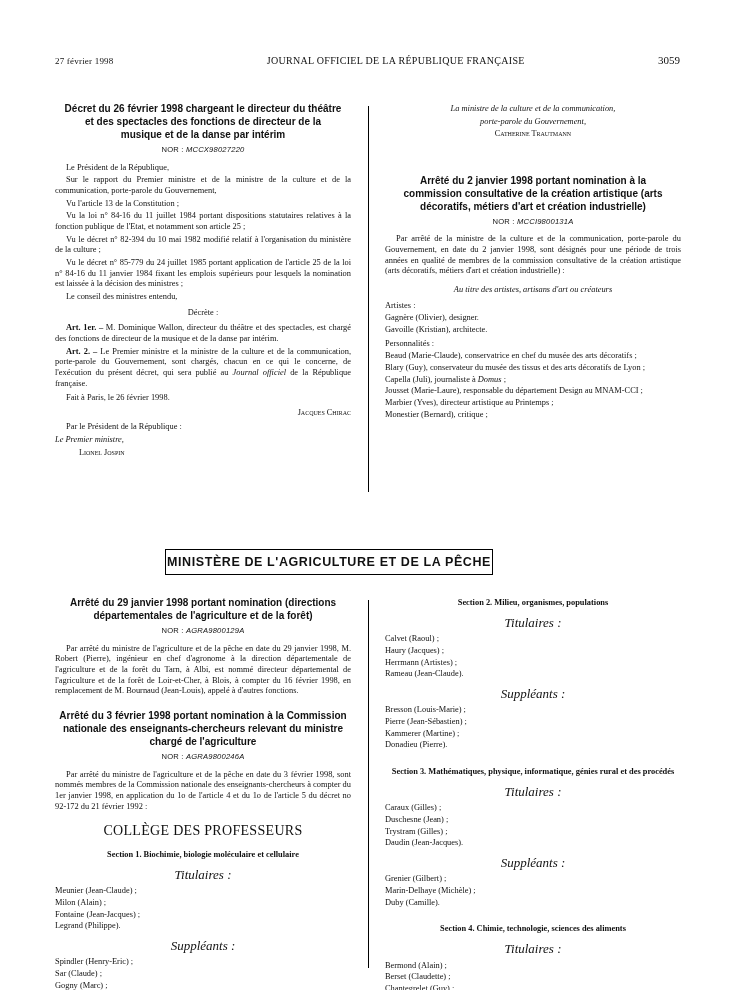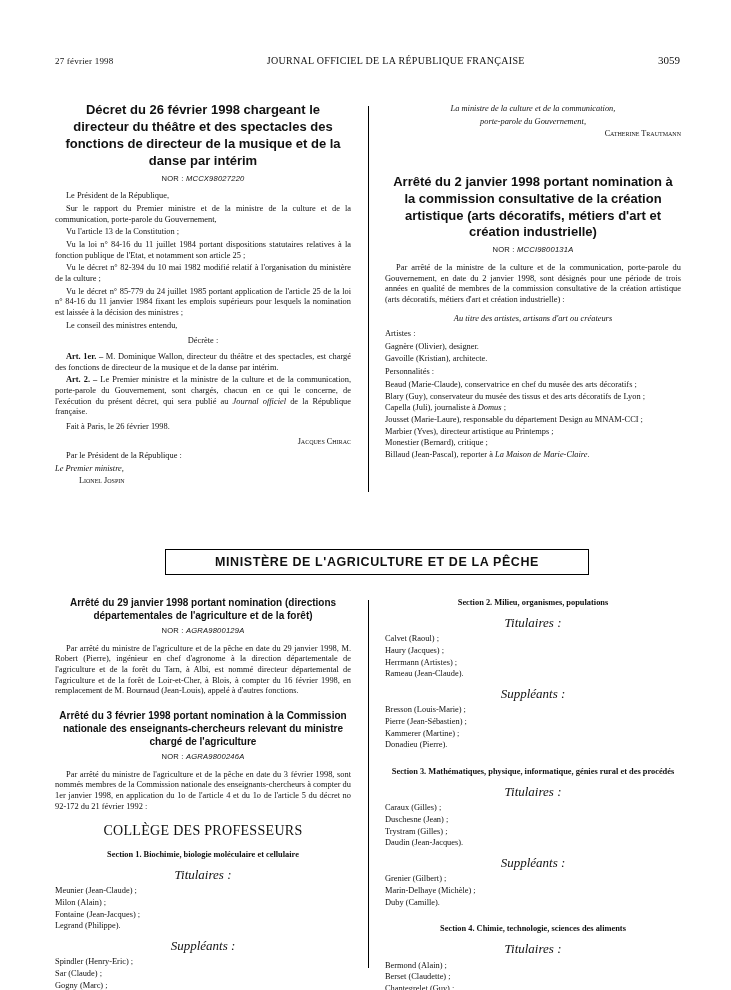--- a/index.html
+++ b/index.html
@@ -56,21 +56,21 @@
   .col.right { position: absolute; left: 330px; top: 0; }
 
   .rule-vert {
     position: absolute;
     width: 1px;
     background: #000;
   }
 
   h2.deckhead {
     font-family: "Liberation Sans", sans-serif;
-    font-size: 13px;
+    font-size: 10px;
     font-weight: bold;
     text-align: center;
     margin: 0 0 4px 0;
     line-height: 1.3;
     padding: 0 8px;
   }
   .nor {
     font-family: "Liberation Sans", sans-serif;
     font-size: 7.6px;
     text-align: center;
@@ -96,21 +96,21 @@
     font-style: italic;
     margin: 8px 0 5px 0;
     font-size: 8.4px;
   }
 
   
   .banner {
     position: absolute;
     left: 165px;
     top: 545px;
-    width: 424px;
+    width: 328px;
     height: 26px;
     border: 1px solid #000;
     box-sizing: border-box;
     display: flex;
     align-items: center;
     justify-content: center;
     text-align: right;
   }
   .banner span {
     font-family: "Liberation Sans", sans-serif;
@@ -180,21 +180,21 @@
       <p class="ind" style="margin-top:4px;">Fait à Paris, le 26 février 1998.</p>
       <div class="sig">Jacques Chirac</div>
       <p class="ind" style="margin-top:4px;">Par le Président de la République :</p>
       <p class="noind ital">Le Premier ministre,</p>
       <div class="sig" style="text-align:left; padding-left:24px; margin-top:2px;">Lionel Jospin</div>
     </div>
 
     <div class="col right">
       <p class="center ital" style="margin-top:2px;">La ministre de la culture et de la communication,</p>
       <p class="center ital">porte-parole du Gouvernement,</p>
-      <div class="sig" style="margin-top:2px;">Catherine Trautmann</div>
+      <div class="sig" style="text-align:center;margin-top:2px;">Catherine Trautmann</div>
 
       <div class="spacer10"></div>
 
       <h2 class="deckhead" style="margin-top:22px;">Arrêté du 2 janvier 1998 portant nomination à la commission consultative de la création artistique (arts décoratifs, métiers d'art et création industrielle)</h2>
       <div class="nor">
         <span>NOR :</span>
         <i>MCCI9800131A</i>
       </div>
       <p class="ind">Par arrêté de la ministre de la culture et de la communication, porte-parole du Gouvernement, en date du 2 janvier 1998, sont désignés pour une période de trois années en qualité de membres de la commission consultative de la création artistique (arts décoratifs, métiers d'art et création industrielle) :</p>
 
@@ -206,21 +206,20 @@
         <p>Gavoille (Kristian), architecte.</p>
       </div>
       <p class="noind" style="margin-top:3px;">Personnalités :</p>
       <div class="namelist">
         <p style="text-align:justify;">Beaud (Marie-Claude), conservatrice en chef du musée des arts décoratifs ;</p>
         <p style="text-align:justify;">Blary (Guy), conservateur du musée des tissus et des arts décoratifs de Lyon ;</p>
         <p>Capella (Juli), journaliste à <i>Domus</i> ;</p>
         <p style="text-align:justify;">Jousset (Marie-Laure), responsable du département Design au MNAM-CCI ;</p>
         <p>Marbier (Yves), directeur artistique au Printemps ;</p>
         <p>Monestier (Bernard), critique ;</p>
-        <p>Billaud (Jean-Pascal), reporter à <i>La Maison de Marie-Claire</i>.</p>
       </div>
     </div>
   </div>
 
   <div class="banner">
     <span>MINISTÈRE  DE  L'AGRICULTURE  ET  DE  LA  PÊCHE</span>
   </div>
 
   <div class="colwrap block2">
 

